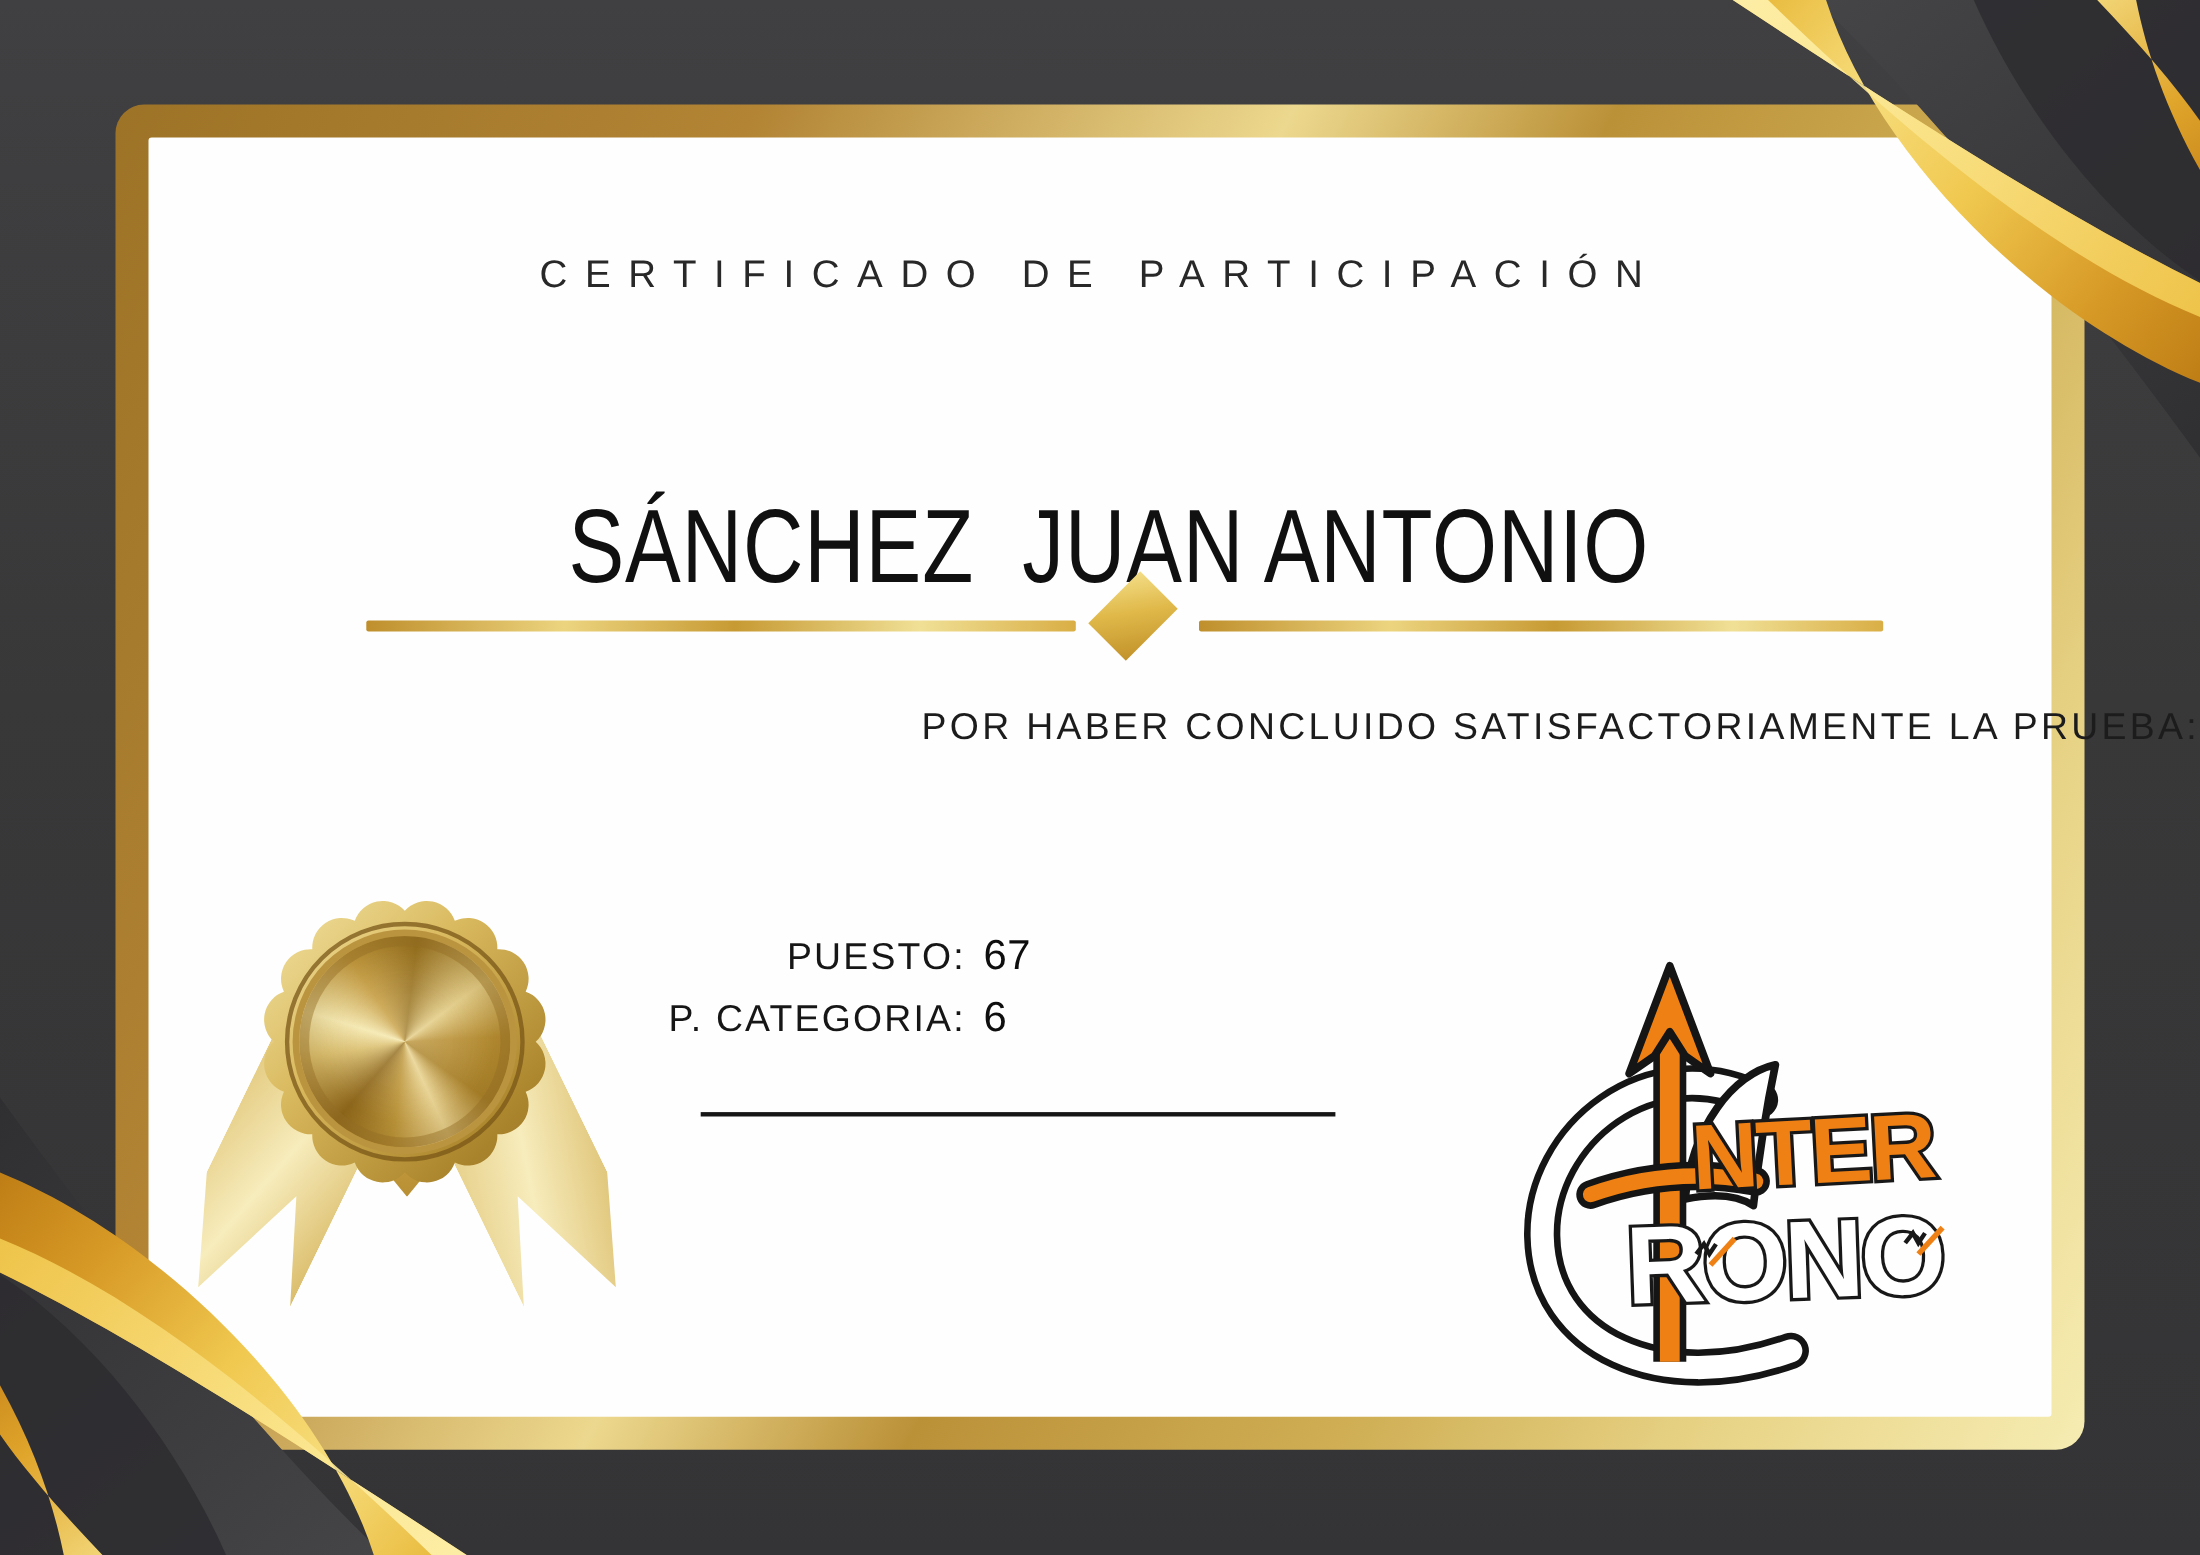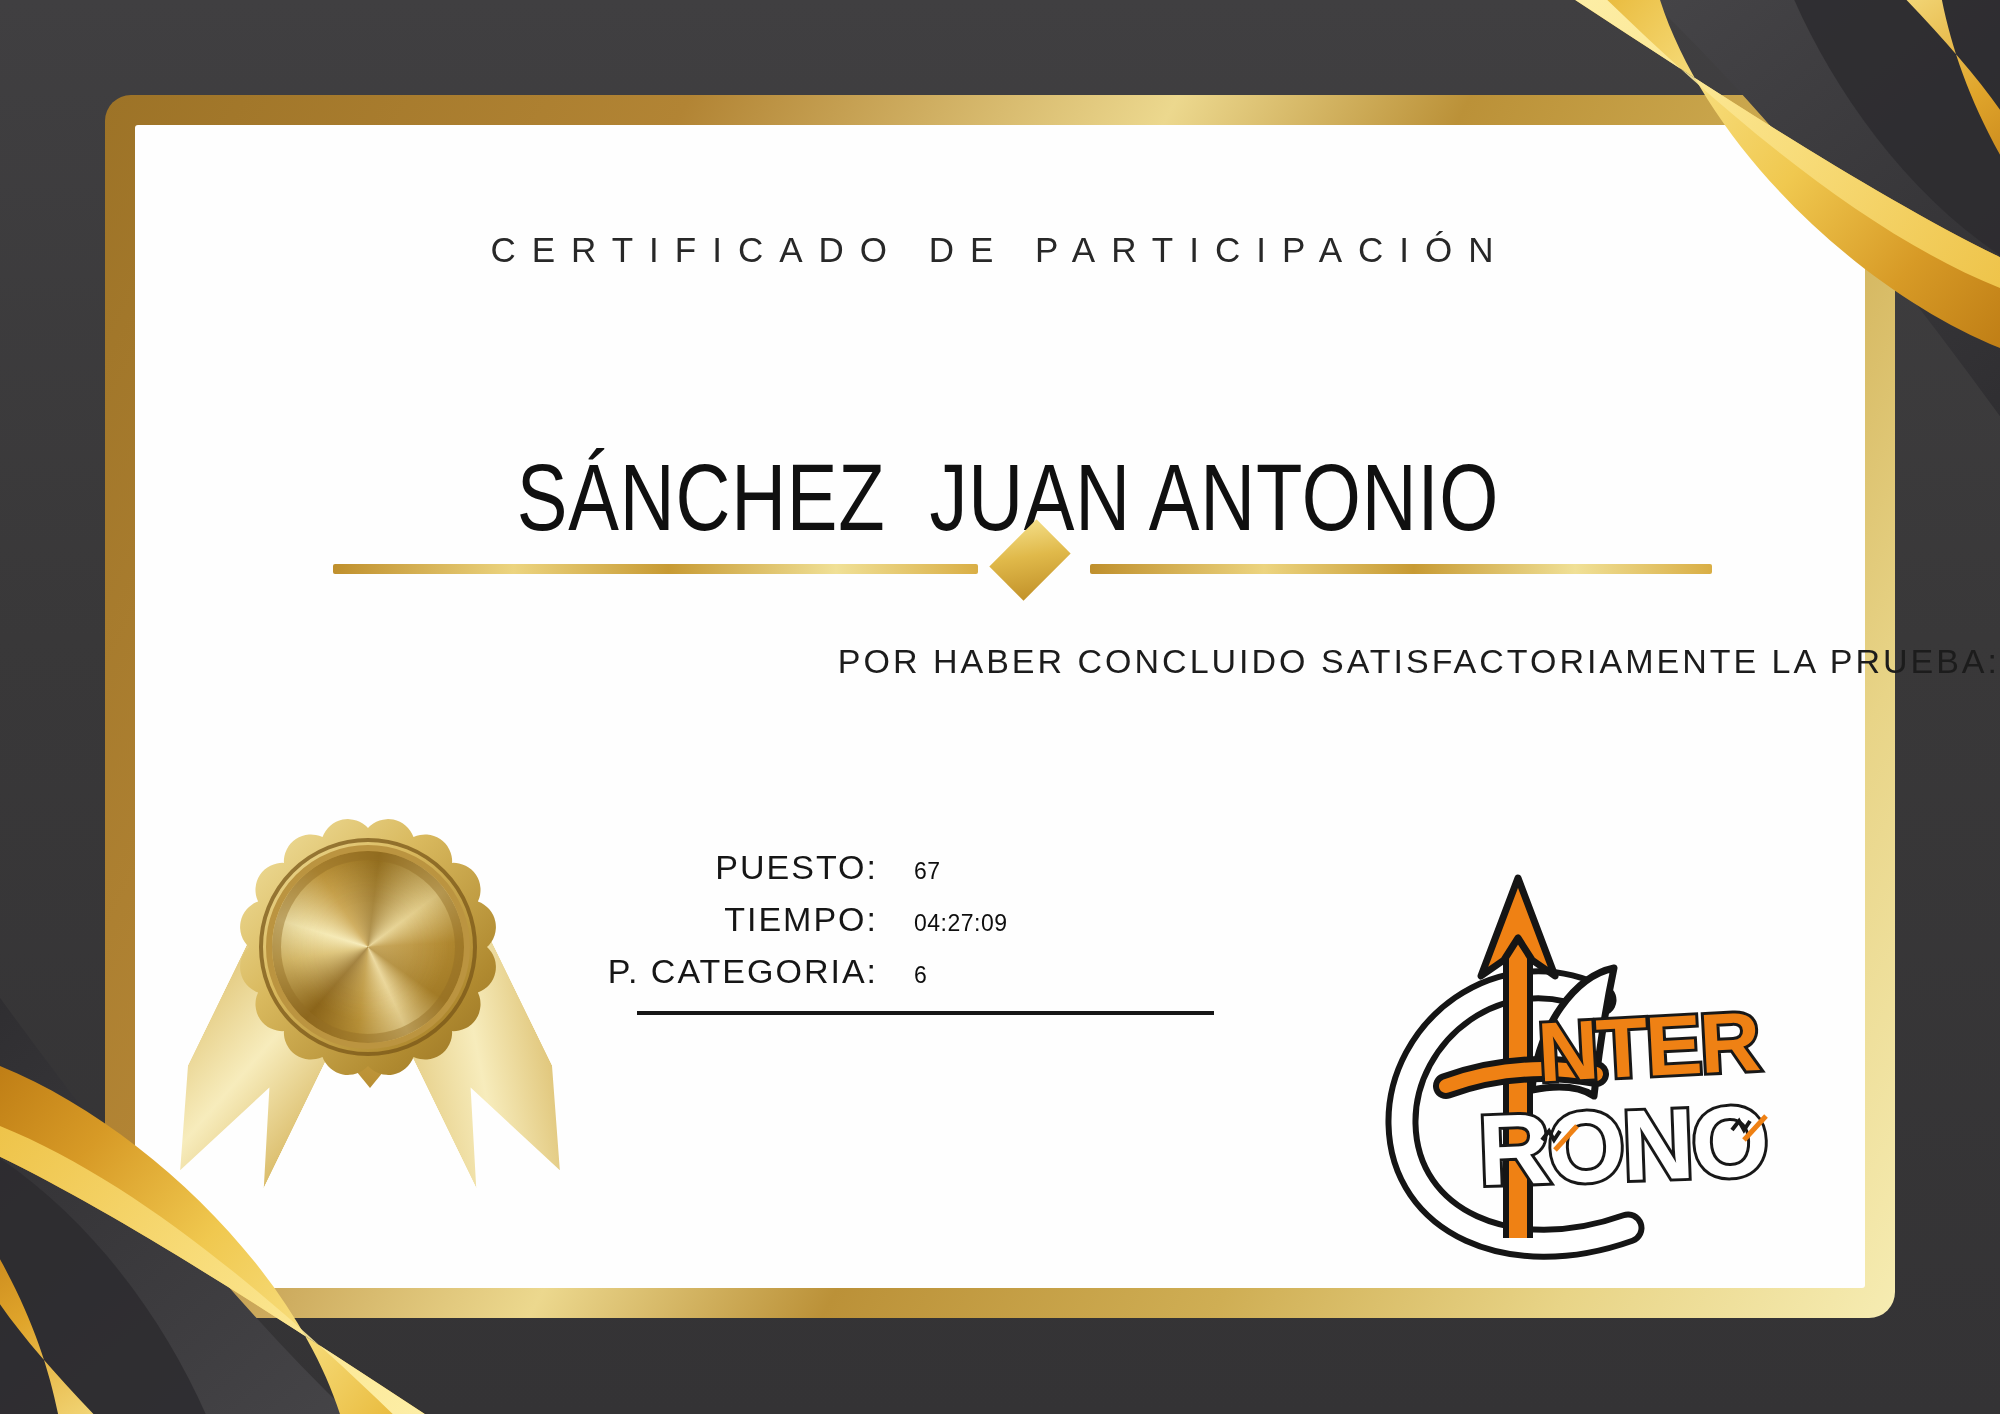--- a/index.html
+++ b/index.html
@@ -41,21 +41,21 @@
     position:absolute; left:1007px; top:537px; width:46px; height:46px;
     background:linear-gradient(135deg,#f3dd86 0%, #e0b94a 45%, #c2922a 100%);
     transform:rotate(45deg) scale(1.05,1.45);
   }
   
   .results{ position:absolute; left:520px; top:848px; width:600px; }
   .result-row{ display:flex; align-items:baseline; margin-bottom:13px; }
   .result-label{
     width:358px; text-align:right; font-size:34px; letter-spacing:2px; color:#161616;
   }
-  .result-value{ margin-left:36px; font-size:23px; color:#0e0e0e; letter-spacing:0.5px; }
+  .result-value{ margin-left:16px; font-size:38px; color:#0e0e0e; letter-spacing:0.5px; }
   .sign-line{ position:absolute; left:637px; top:1011px; width:577px; height:4px; background:#161616; }
 
   
   .medal{ position:absolute; left:180px; top:780px; width:400px; height:440px; }
   .ribbon{ position:absolute; width:122px; height:258px;
     background:linear-gradient(105deg,#e2c87c 0%, #f7ecbc 48%, #d9ba66 100%); }
   .ribbon-left{ left:72px; top:168px; transform:rotate(26deg); transform-origin:50% 0;
     clip-path:polygon(0 0,100% 0,100% 92%,68% 56%,32% 100%,0 62%); }
   .ribbon-right{ left:186px; top:168px; transform:rotate(-26deg); transform-origin:50% 0;
     clip-path:polygon(0 0,100% 0,100% 62%,68% 100%,32% 56%,0 92%); }
@@ -104,24 +104,20 @@
   <div class="rule rule-right"></div>
 
   <div class="subtitle">POR HABER CONCLUIDO SATISFACTORIAMENTE LA PRUEBA:</div>
 
   <div class="results">
     <div class="result-row">
       <span class="result-label">PUESTO:</span>
       <span class="result-value">67</span>
     </div>
     <div class="result-row">
-      <span class="result-label">TIEMPO:</span>
-      <span class="result-value">04:27:09</span>
-    </div>
-    <div class="result-row">
       <span class="result-label">P. CATEGORIA:</span>
       <span class="result-value">6</span>
     </div>
   </div>
   <div class="sign-line"></div>
 
   <div class="medal">
     <div class="ribbon ribbon-left"></div>
     <div class="ribbon ribbon-right"></div>
     <div class="ribbon-mid ribbon" style="position:absolute;"></div>

